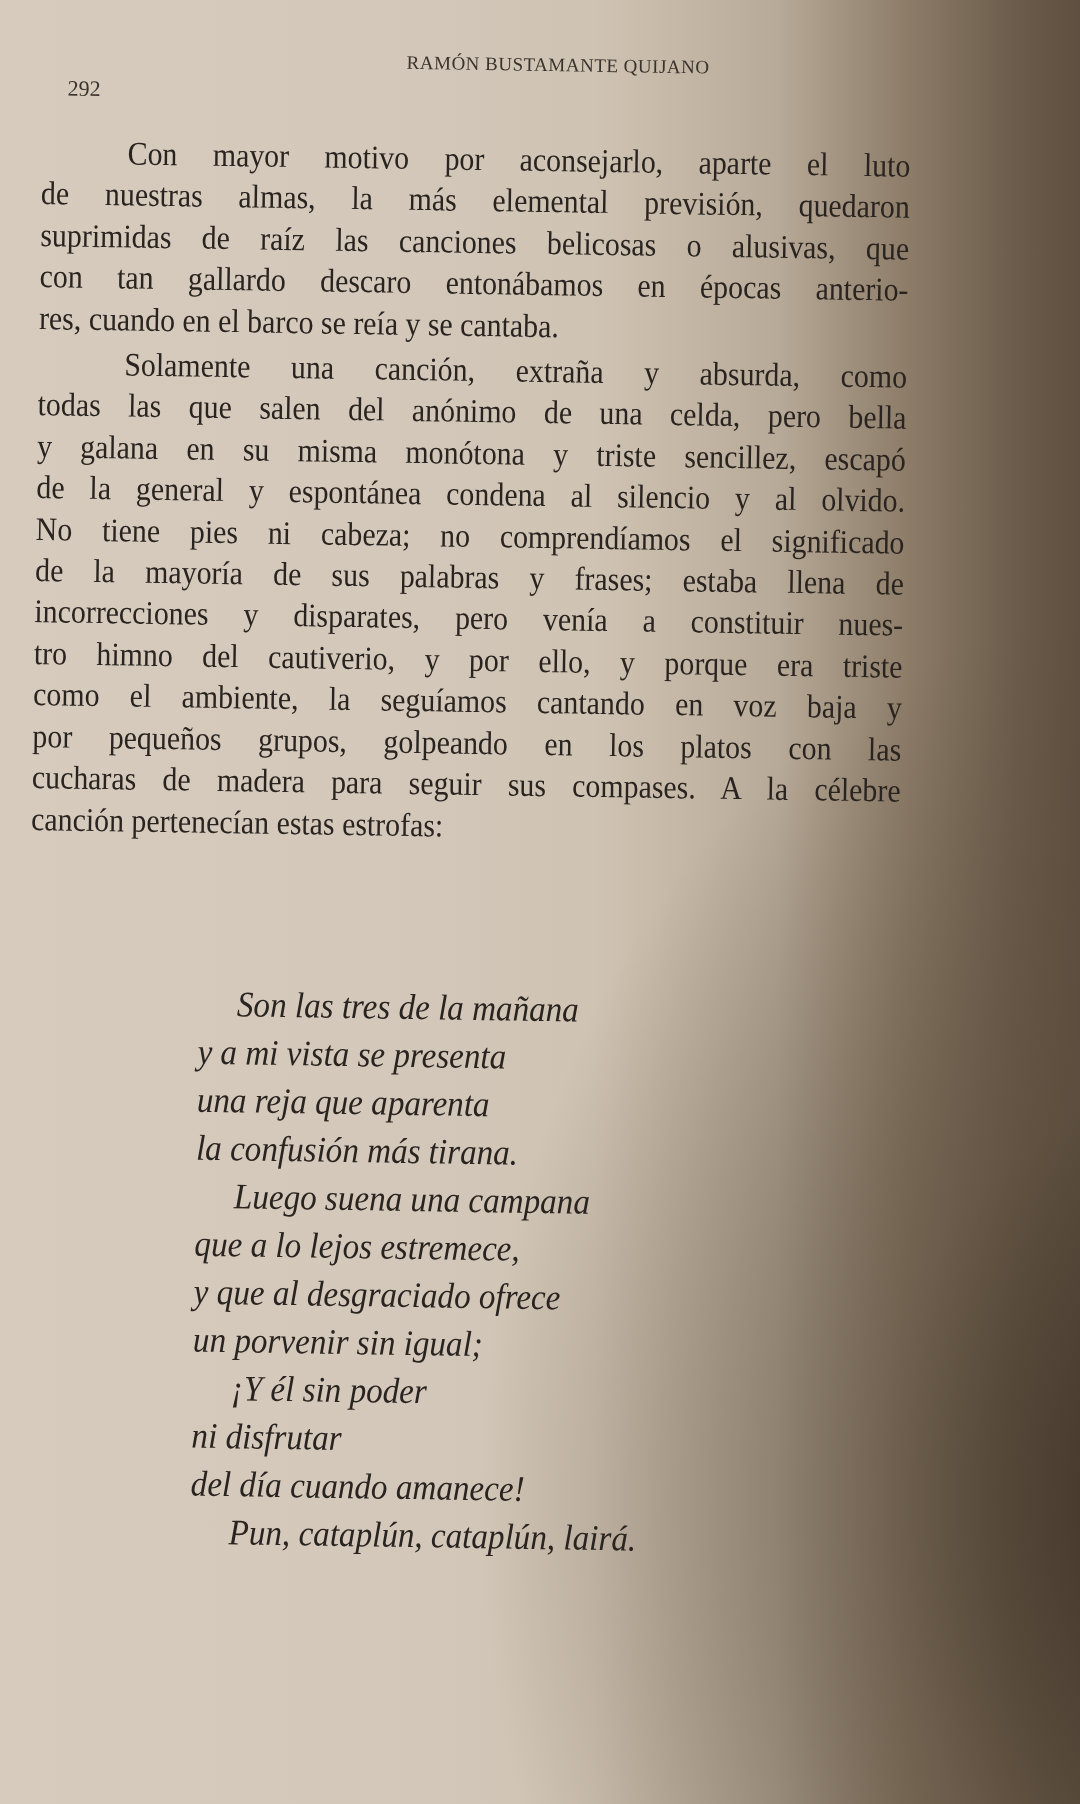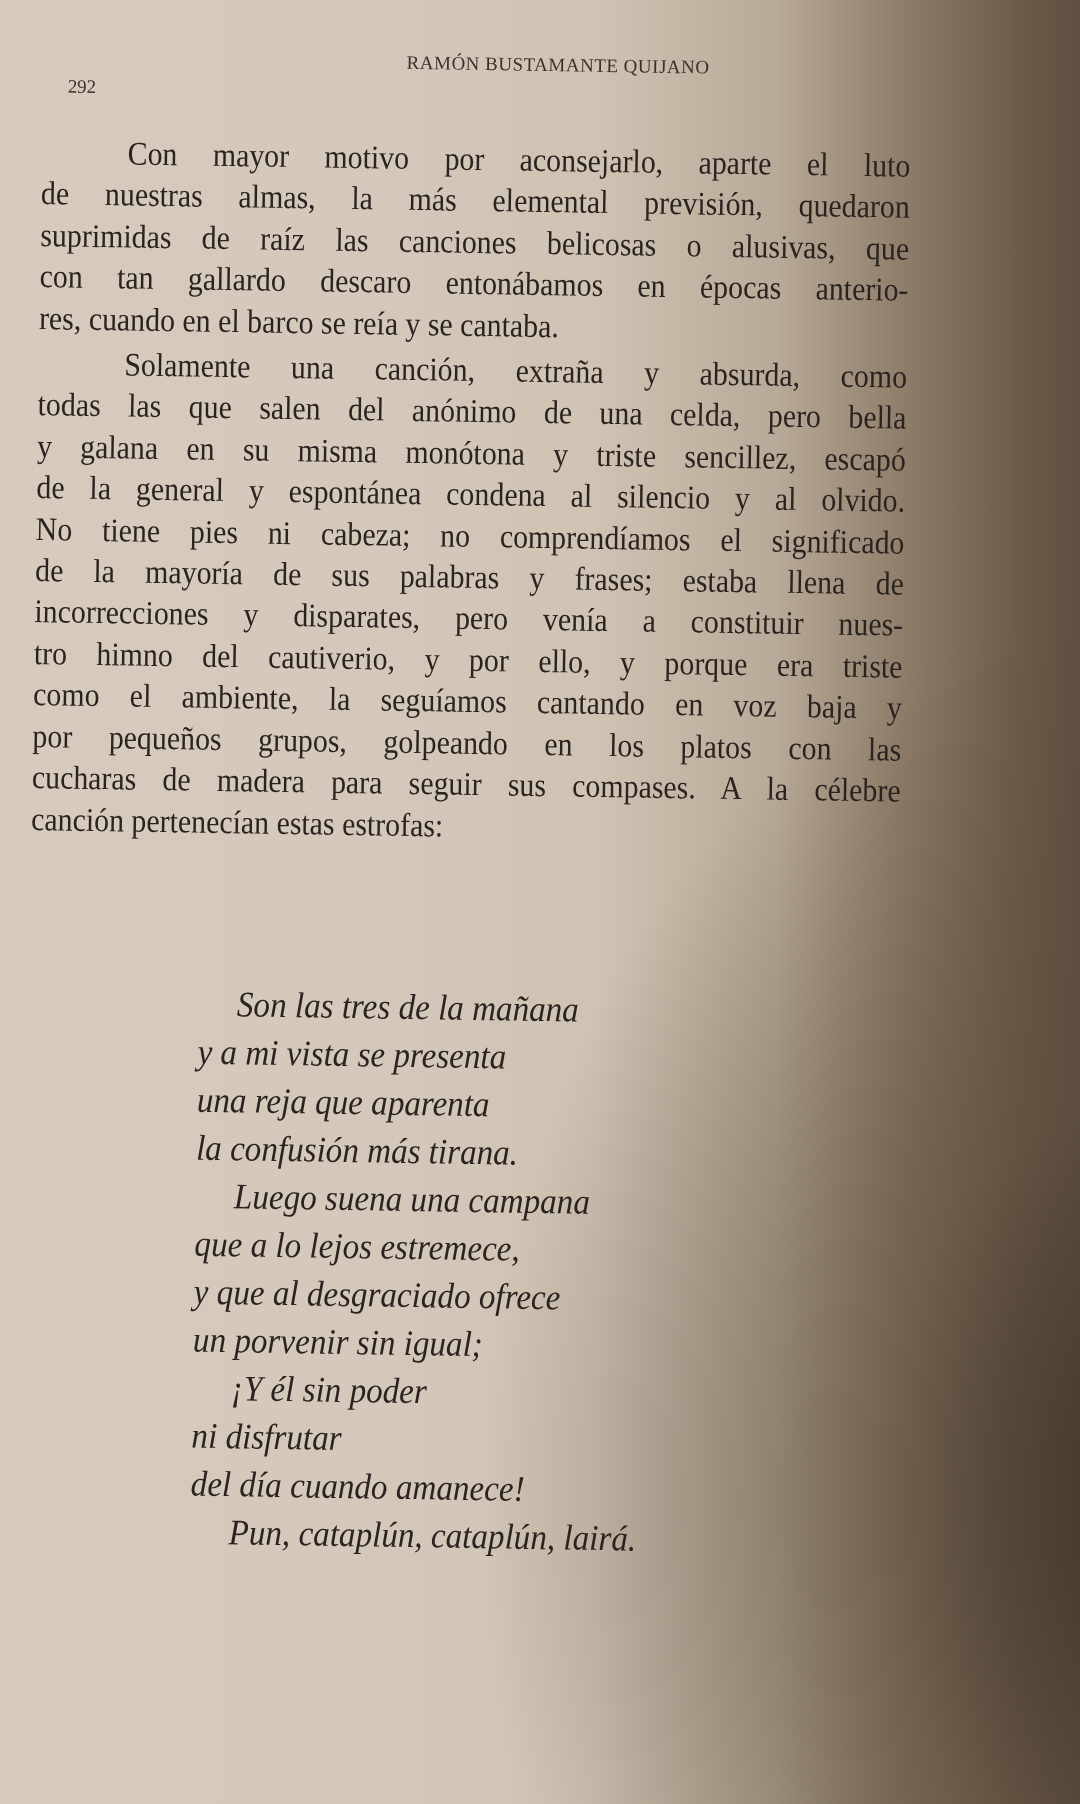--- a/index.html
+++ b/index.html
@@ -14,21 +14,21 @@
     .page {
       position: absolute; left: 0; top: 0; width: 1080px; height: 1804px;
       transform: rotate(0.9deg); transform-origin: 540px 900px;
     }
     .running-head {
       position: absolute; top: 54px; left: 0; width: 1080px; text-align: center;
       font-size: 19px; letter-spacing: 0.5px; color: #3a332c;
       padding-left: 10px; box-sizing: border-box;
     }
     .page-number {
-      position: absolute; top: 83px; left: 55px; font-size: 19px; color: #3a332c;
+      position: absolute; top: 83px; left: 55px; font-size: 22px; color: #3a332c;
     }
     .body-text {
       position: absolute; top: 140px; left: 30px; width: 960px;
       font-size: 33px; line-height: 41.4px; text-align: justify;
       transform: scaleX(0.905); transform-origin: left top;
     }
     .body-text p { margin: 0; text-indent: 95px; }
     .body-text .line { display: block; text-align: justify; text-align-last: justify; white-space: nowrap; }
     .body-text .line.last { text-align-last: left; }
     .verse {

